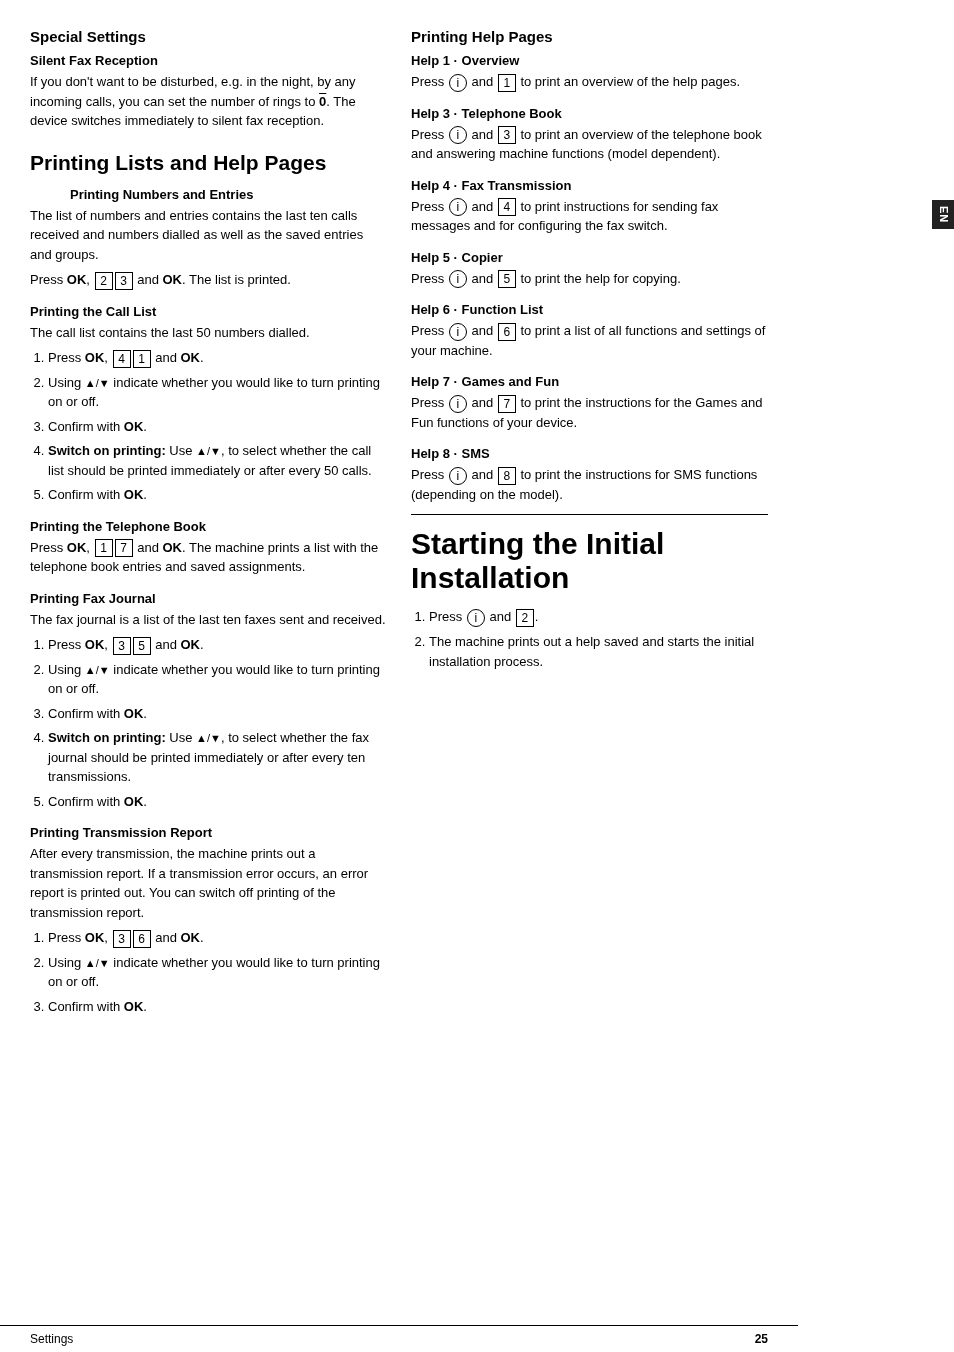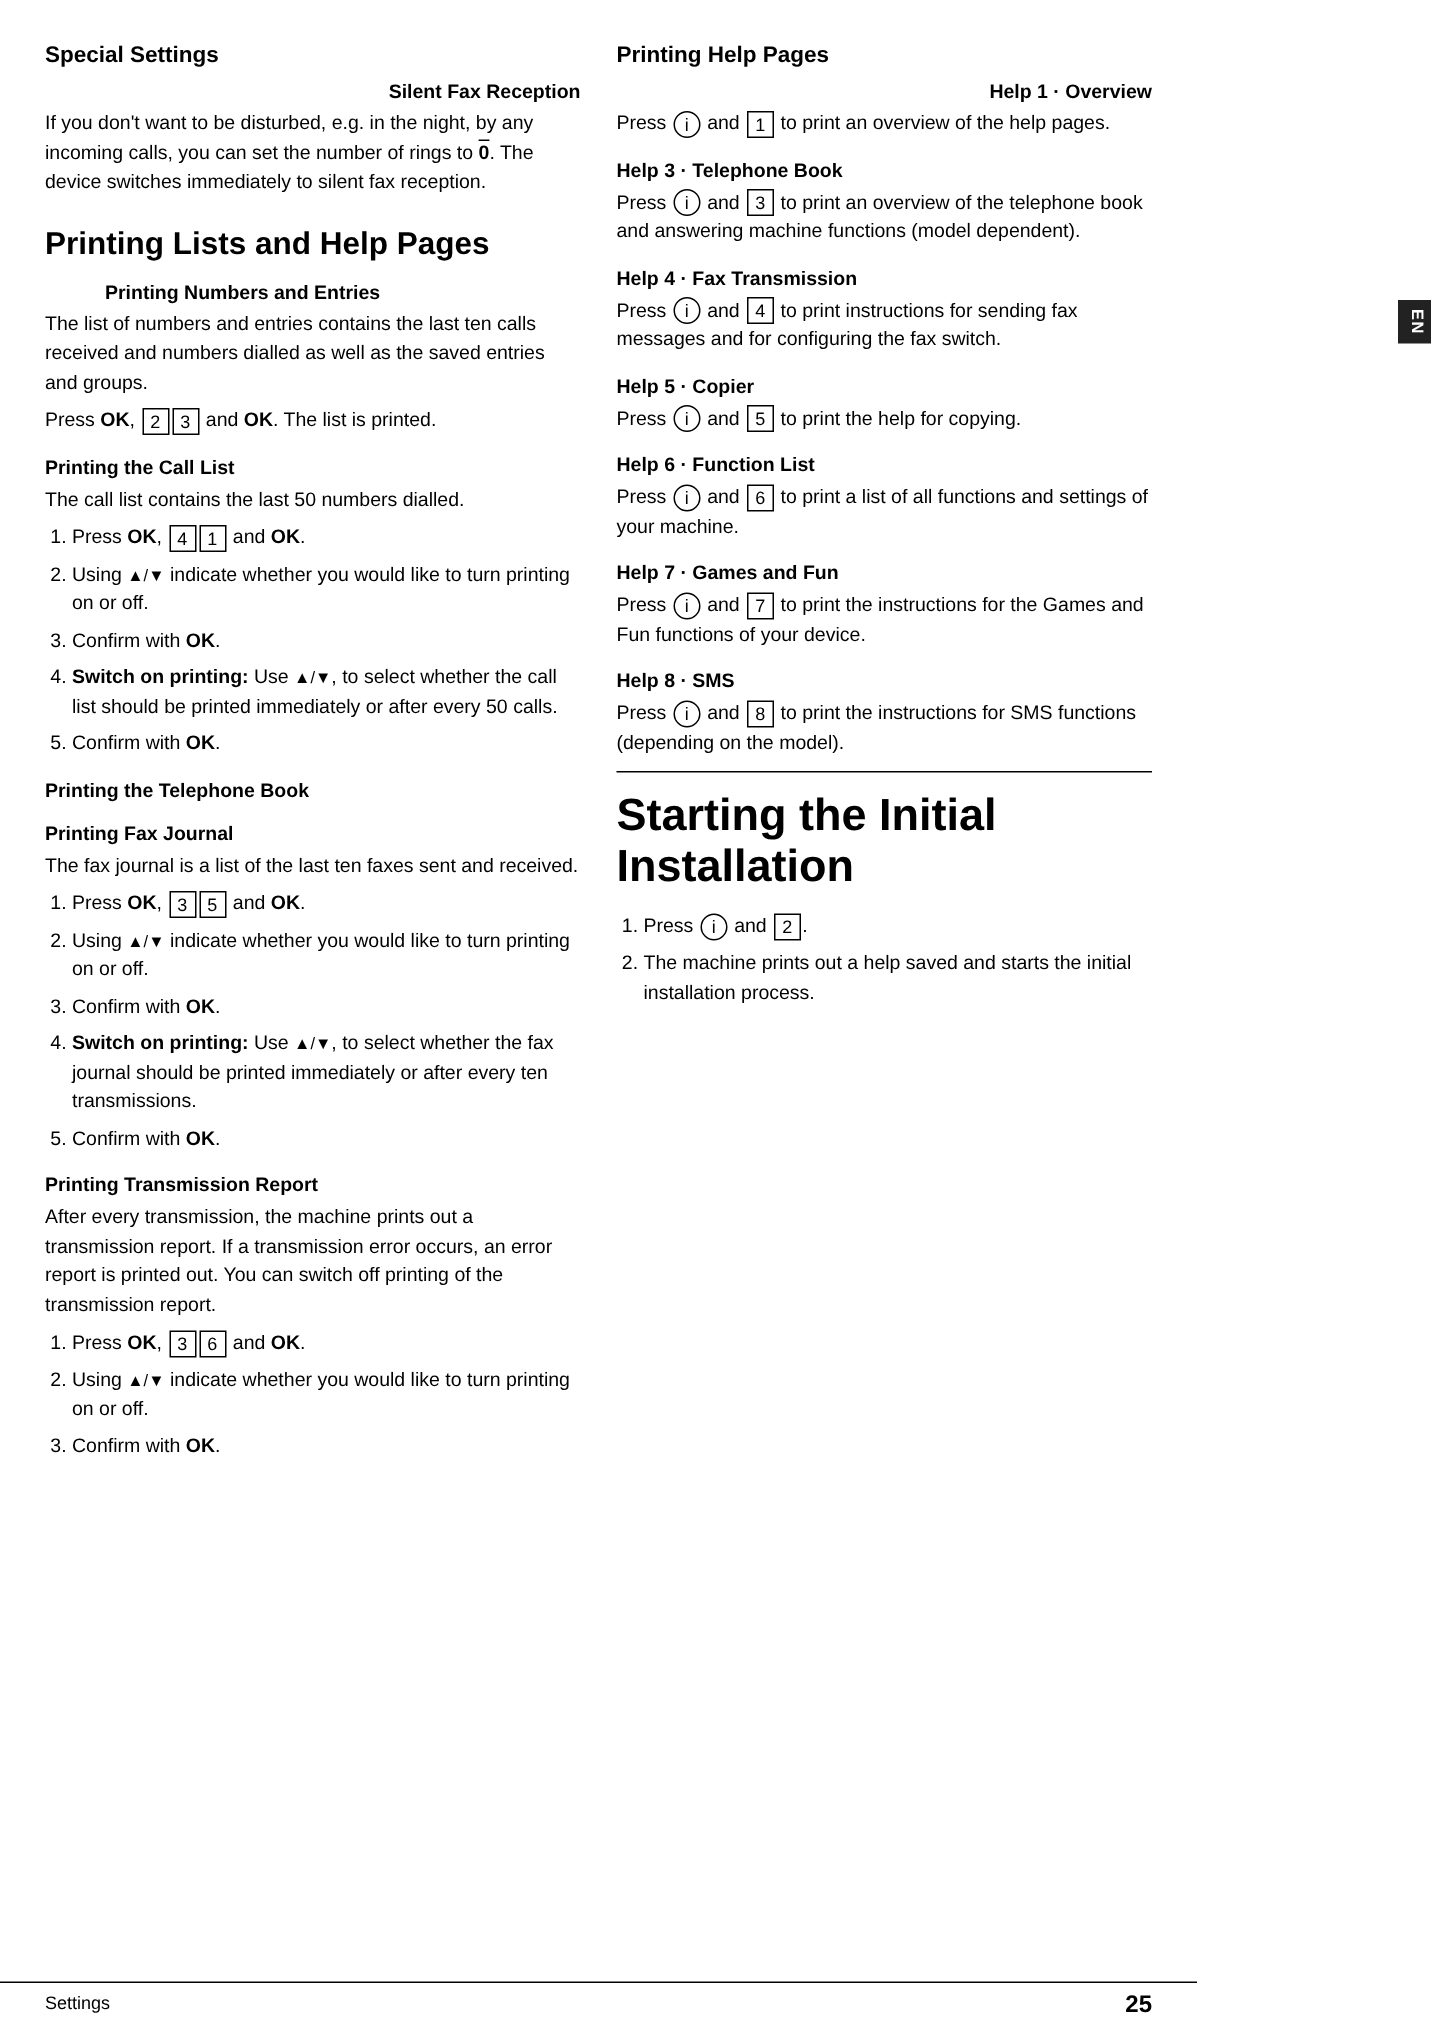--- a/index.html
+++ b/index.html
@@ -54,21 +54,20 @@
       margin-top: 0;
     }
     h3.subsection-title {
       font-size: 13px;
       font-weight: bold;
       margin-top: 14px;
       margin-bottom: 4px;
     }
     h3.subsection-title.first {
       margin-top: 0;
-      text-align: right;
     }
     p {
       margin-bottom: 6px;
       line-height: 1.5;
     }
     .key-box {
       display: inline-flex;
       align-items: center;
       justify-content: center;
       border: 1.5px solid #000;
@@ -108,21 +107,21 @@
     .footer-bar {
       border-top: 1.5px solid #000;
       display: flex;
       justify-content: space-between;
       padding: 6px 30px;
     }
     .footer-left {
       font-size: 12px;
     }
     .footer-right {
-      font-size: 16px;
+      font-size: 12px;
       font-weight: bold;
     }
     .right-divider {
       border-top: 1.5px solid #000;
       margin: 10px 0 12px 0;
     }
     .updown-arrow {
       font-size: 11px;
     }
   </style>
@@ -151,20 +150,21 @@
         <p>The call list contains the last 50 numbers dialled.</p>
         <ol>
           <li>Press <span class="bold-ok">OK</span>, <span class="key-box">4</span><span class="key-box">1</span> and <span class="bold-ok">OK</span>.</li>
           <li>Using <span class="updown-arrow">▲/▼</span> indicate whether you would like to turn printing on or off.</li>
           <li>Confirm with <span class="bold-ok">OK</span>.</li>
           <li><strong>Switch on printing:</strong> Use <span class="updown-arrow">▲/▼</span>, to select whether the call list should be printed immediately or after every 50 calls.</li>
           <li>Confirm with <span class="bold-ok">OK</span>.</li>
         </ol>
 
         <h3 class="subsection-title">Printing the Telephone Book</h3>
+        <p>Press <span class="bold-ok">OK</span>, <span class="key-box">1</span><span class="key-box">7</span> and <span class="bold-ok">OK</span>. The machine prints a list with the telephone book entries and saved assignments.</p>
 
         <h3 class="subsection-title">Printing Fax Journal</h3>
         <p>The fax journal is a list of the last ten faxes sent and received.</p>
         <ol>
           <li>Press <span class="bold-ok">OK</span>, <span class="key-box">3</span><span class="key-box">5</span> and <span class="bold-ok">OK</span>.</li>
           <li>Using <span class="updown-arrow">▲/▼</span> indicate whether you would like to turn printing on or off.</li>
           <li>Confirm with <span class="bold-ok">OK</span>.</li>
           <li><strong>Switch on printing:</strong> Use <span class="updown-arrow">▲/▼</span>, to select whether the fax journal should be printed immediately or after every ten transmissions.</li>
           <li>Confirm with <span class="bold-ok">OK</span>.</li>
         </ol>

